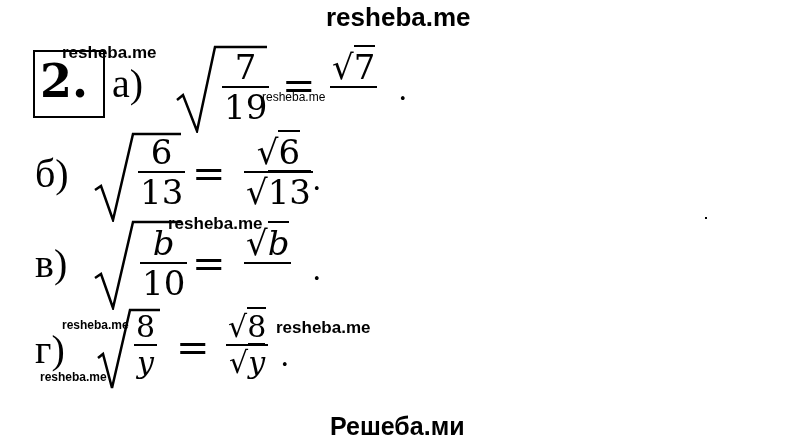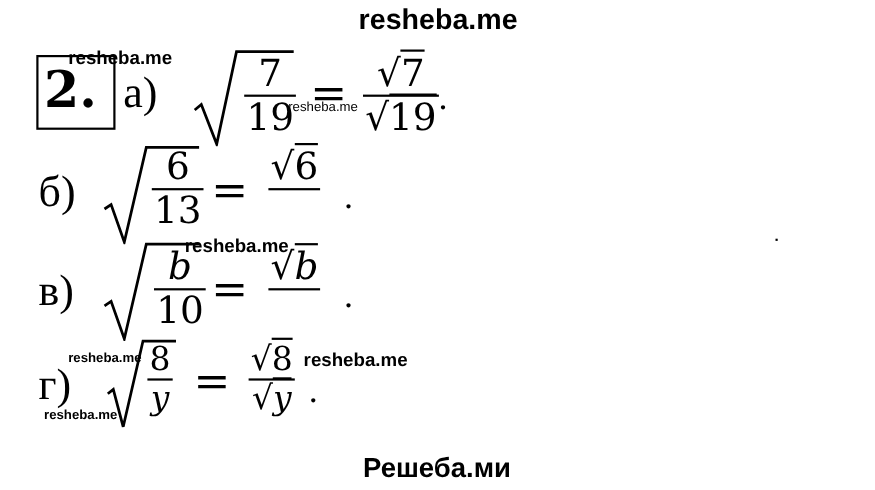--- a/index.html
+++ b/index.html
@@ -39,39 +39,39 @@
   <div class="abs frac" style="left:222px;top:50px;font-size:34px;">
     <span class="n">7</span>
     <span class="bar"></span>
     <span class="d">19</span>
   </div>
   <div class="abs eq" style="left:282px;top:62px;">=</div>
   <div class="abs sans wm-tiny" style="left:262px;top:90px;font-weight:normal;">resheba.me</div>
   <div class="abs frac" style="left:330px;top:50px;font-size:34px;">
     <span class="n"><span>√</span><span class="rad-over">7</span></span>
     <span class="bar"></span>
-    <span class="d"><span>√</span><span class="rad-over">19</span></span>
   </div>
   <div class="abs dot" style="left:398px;top:72px;">.</div>
 </div>
 
 <div class="abs" style="left:0;top:0;">
   <div class="abs lbl" style="left:35px;top:150px;">б)</div>
   <svg class="abs" style="left:93px;top:132px;" width="90" height="90">
     <polyline points="2,58 8,54 20,88 40,2 88,2" fill="none" stroke="#000" stroke-width="2.5"></polyline>
   </svg>
   <div class="abs frac" style="left:138px;top:135px;font-size:34px;">
     <span class="n">6</span>
     <span class="bar"></span>
     <span class="d">13</span>
   </div>
   <div class="abs eq" style="left:192px;top:150px;">=</div>
   <div class="abs frac" style="left:244px;top:135px;font-size:34px;">
     <span class="n"><span>√</span><span class="rad-over">6</span></span>
     <span class="bar"></span>
+    <span class="d"><span>√</span><span class="rad-over">13</span></span>
   </div>
   <div class="abs dot" style="left:312px;top:162px;">.</div>
 </div>
 
 <div class="abs" style="left:0;top:0;">
   <div class="abs lbl" style="left:35px;top:240px;">в)</div>
   <svg class="abs" style="left:93px;top:220px;" width="90" height="90">
     <polyline points="2,58 8,54 20,88 40,2 88,2" fill="none" stroke="#000" stroke-width="2.5"></polyline>
   </svg>
   <div class="abs sans wm-small" style="left:168px;top:214px;">resheba.me</div>

